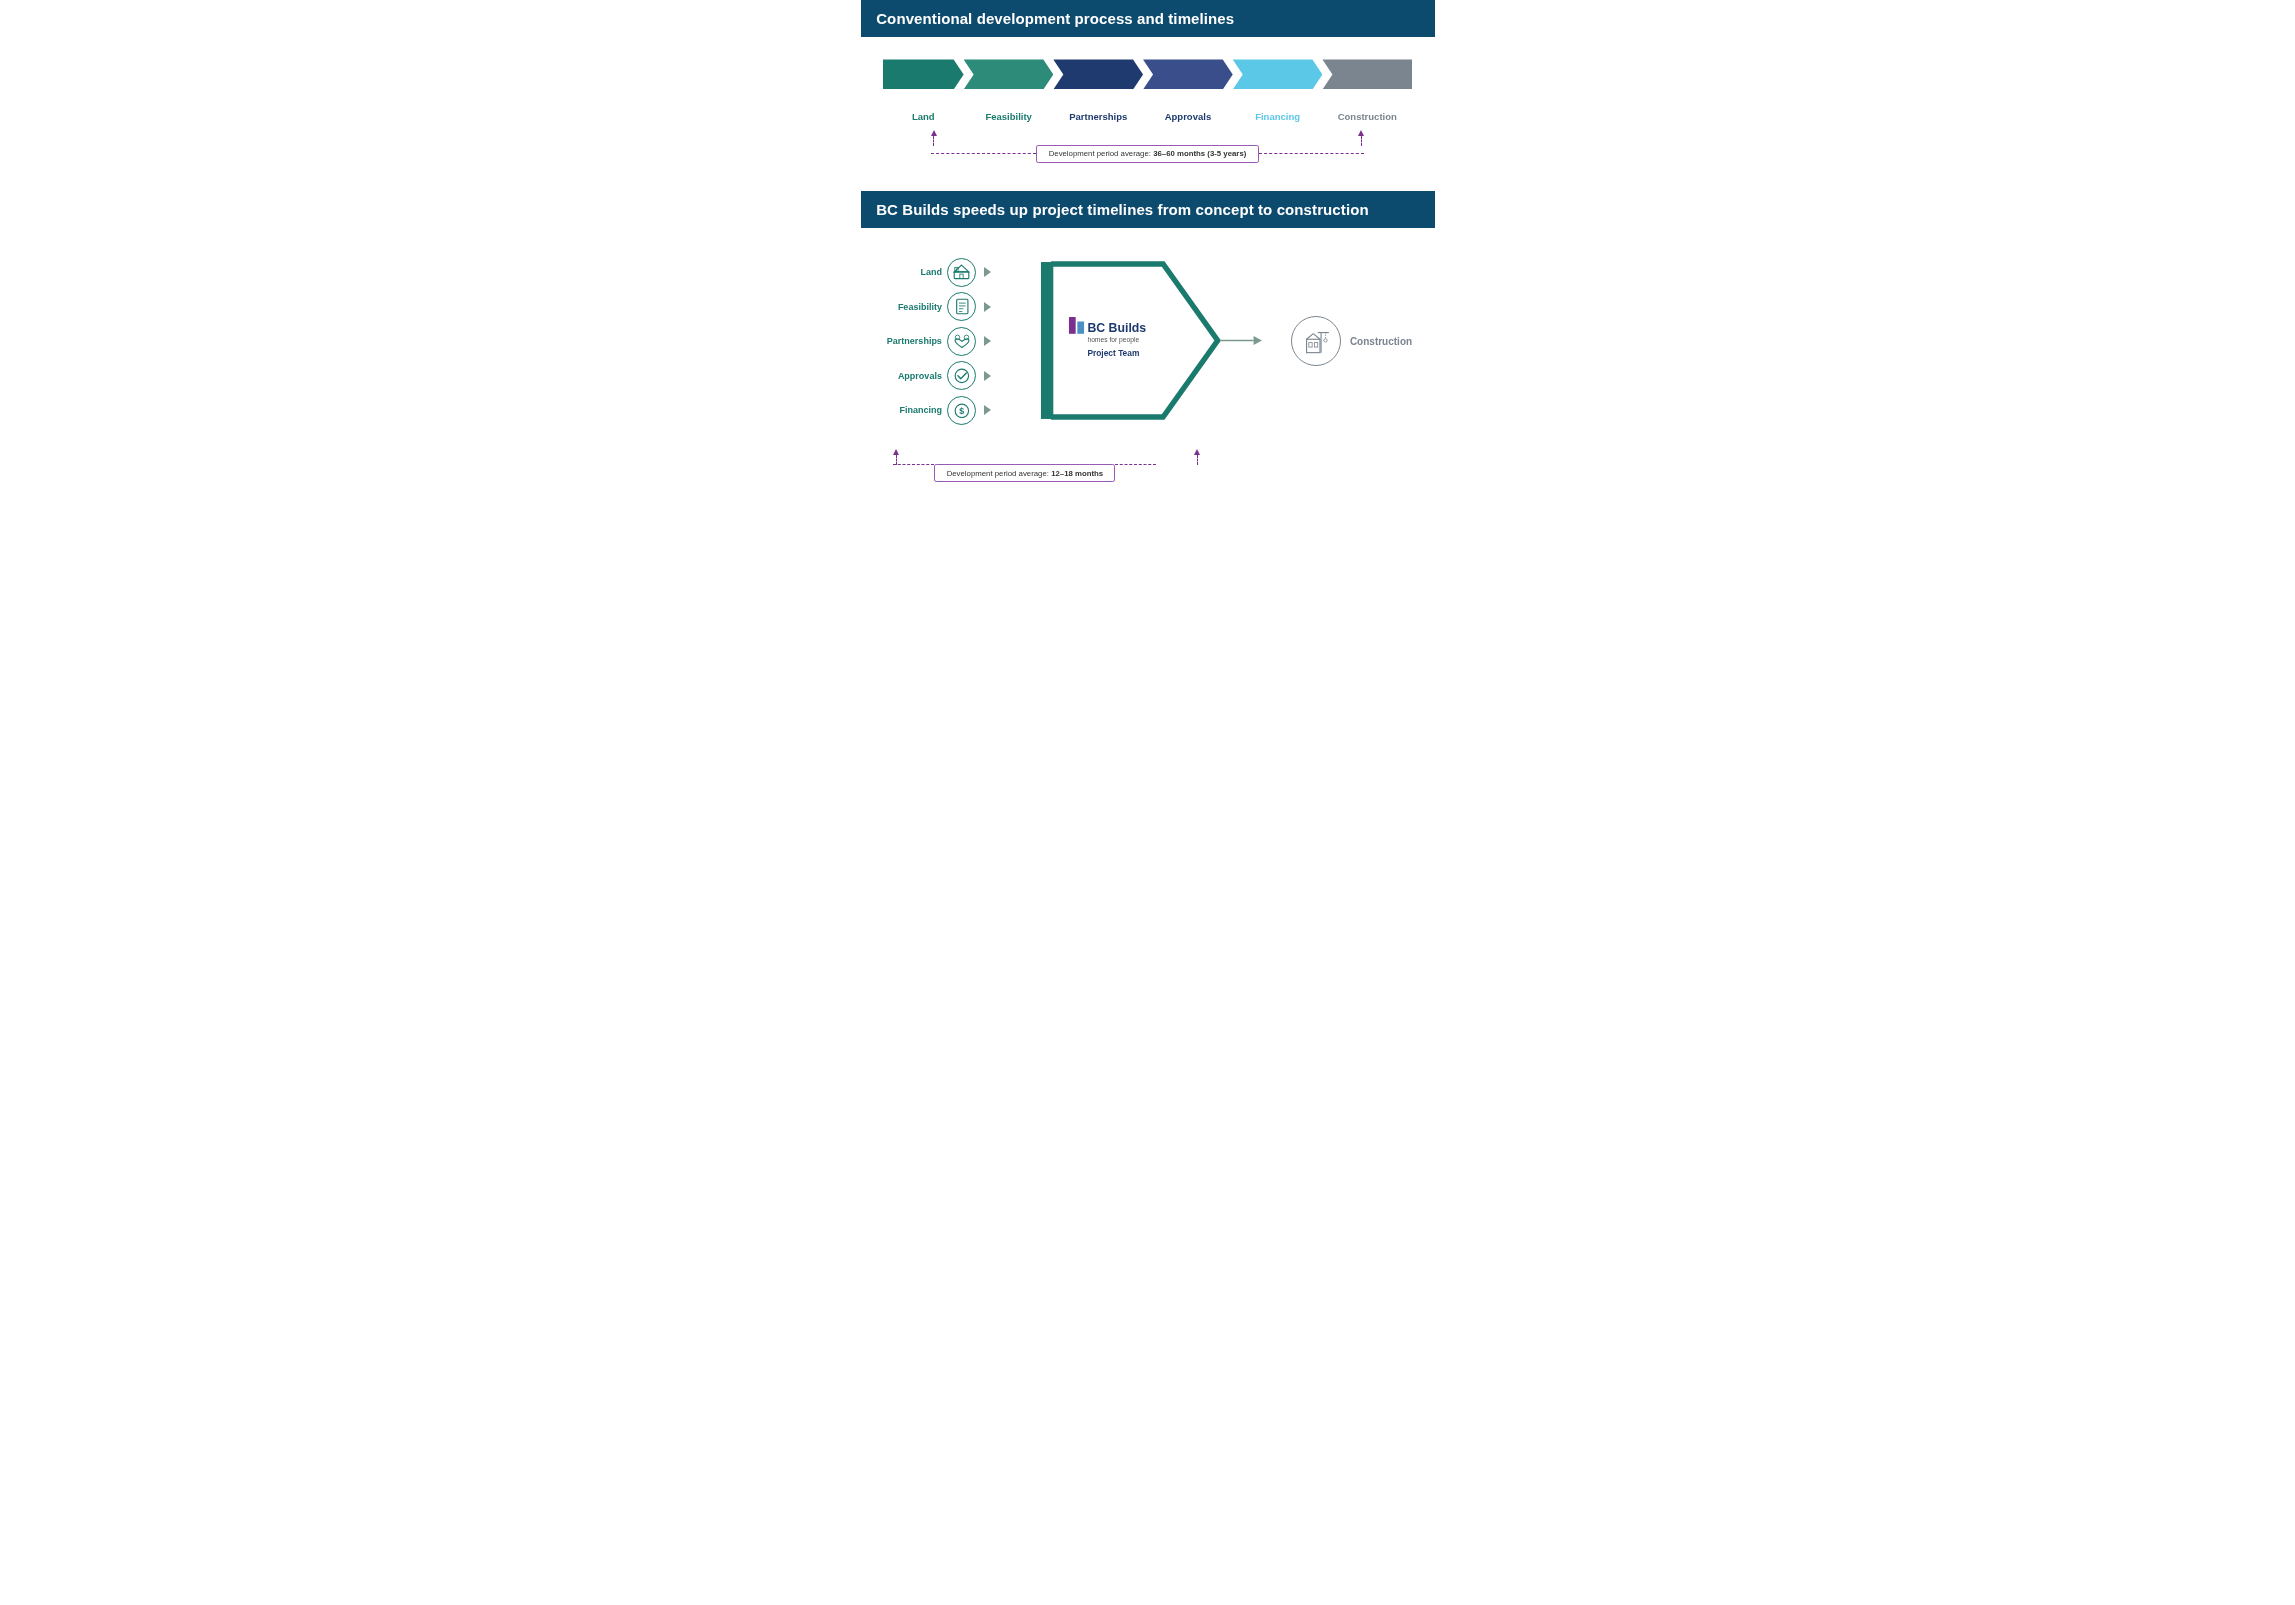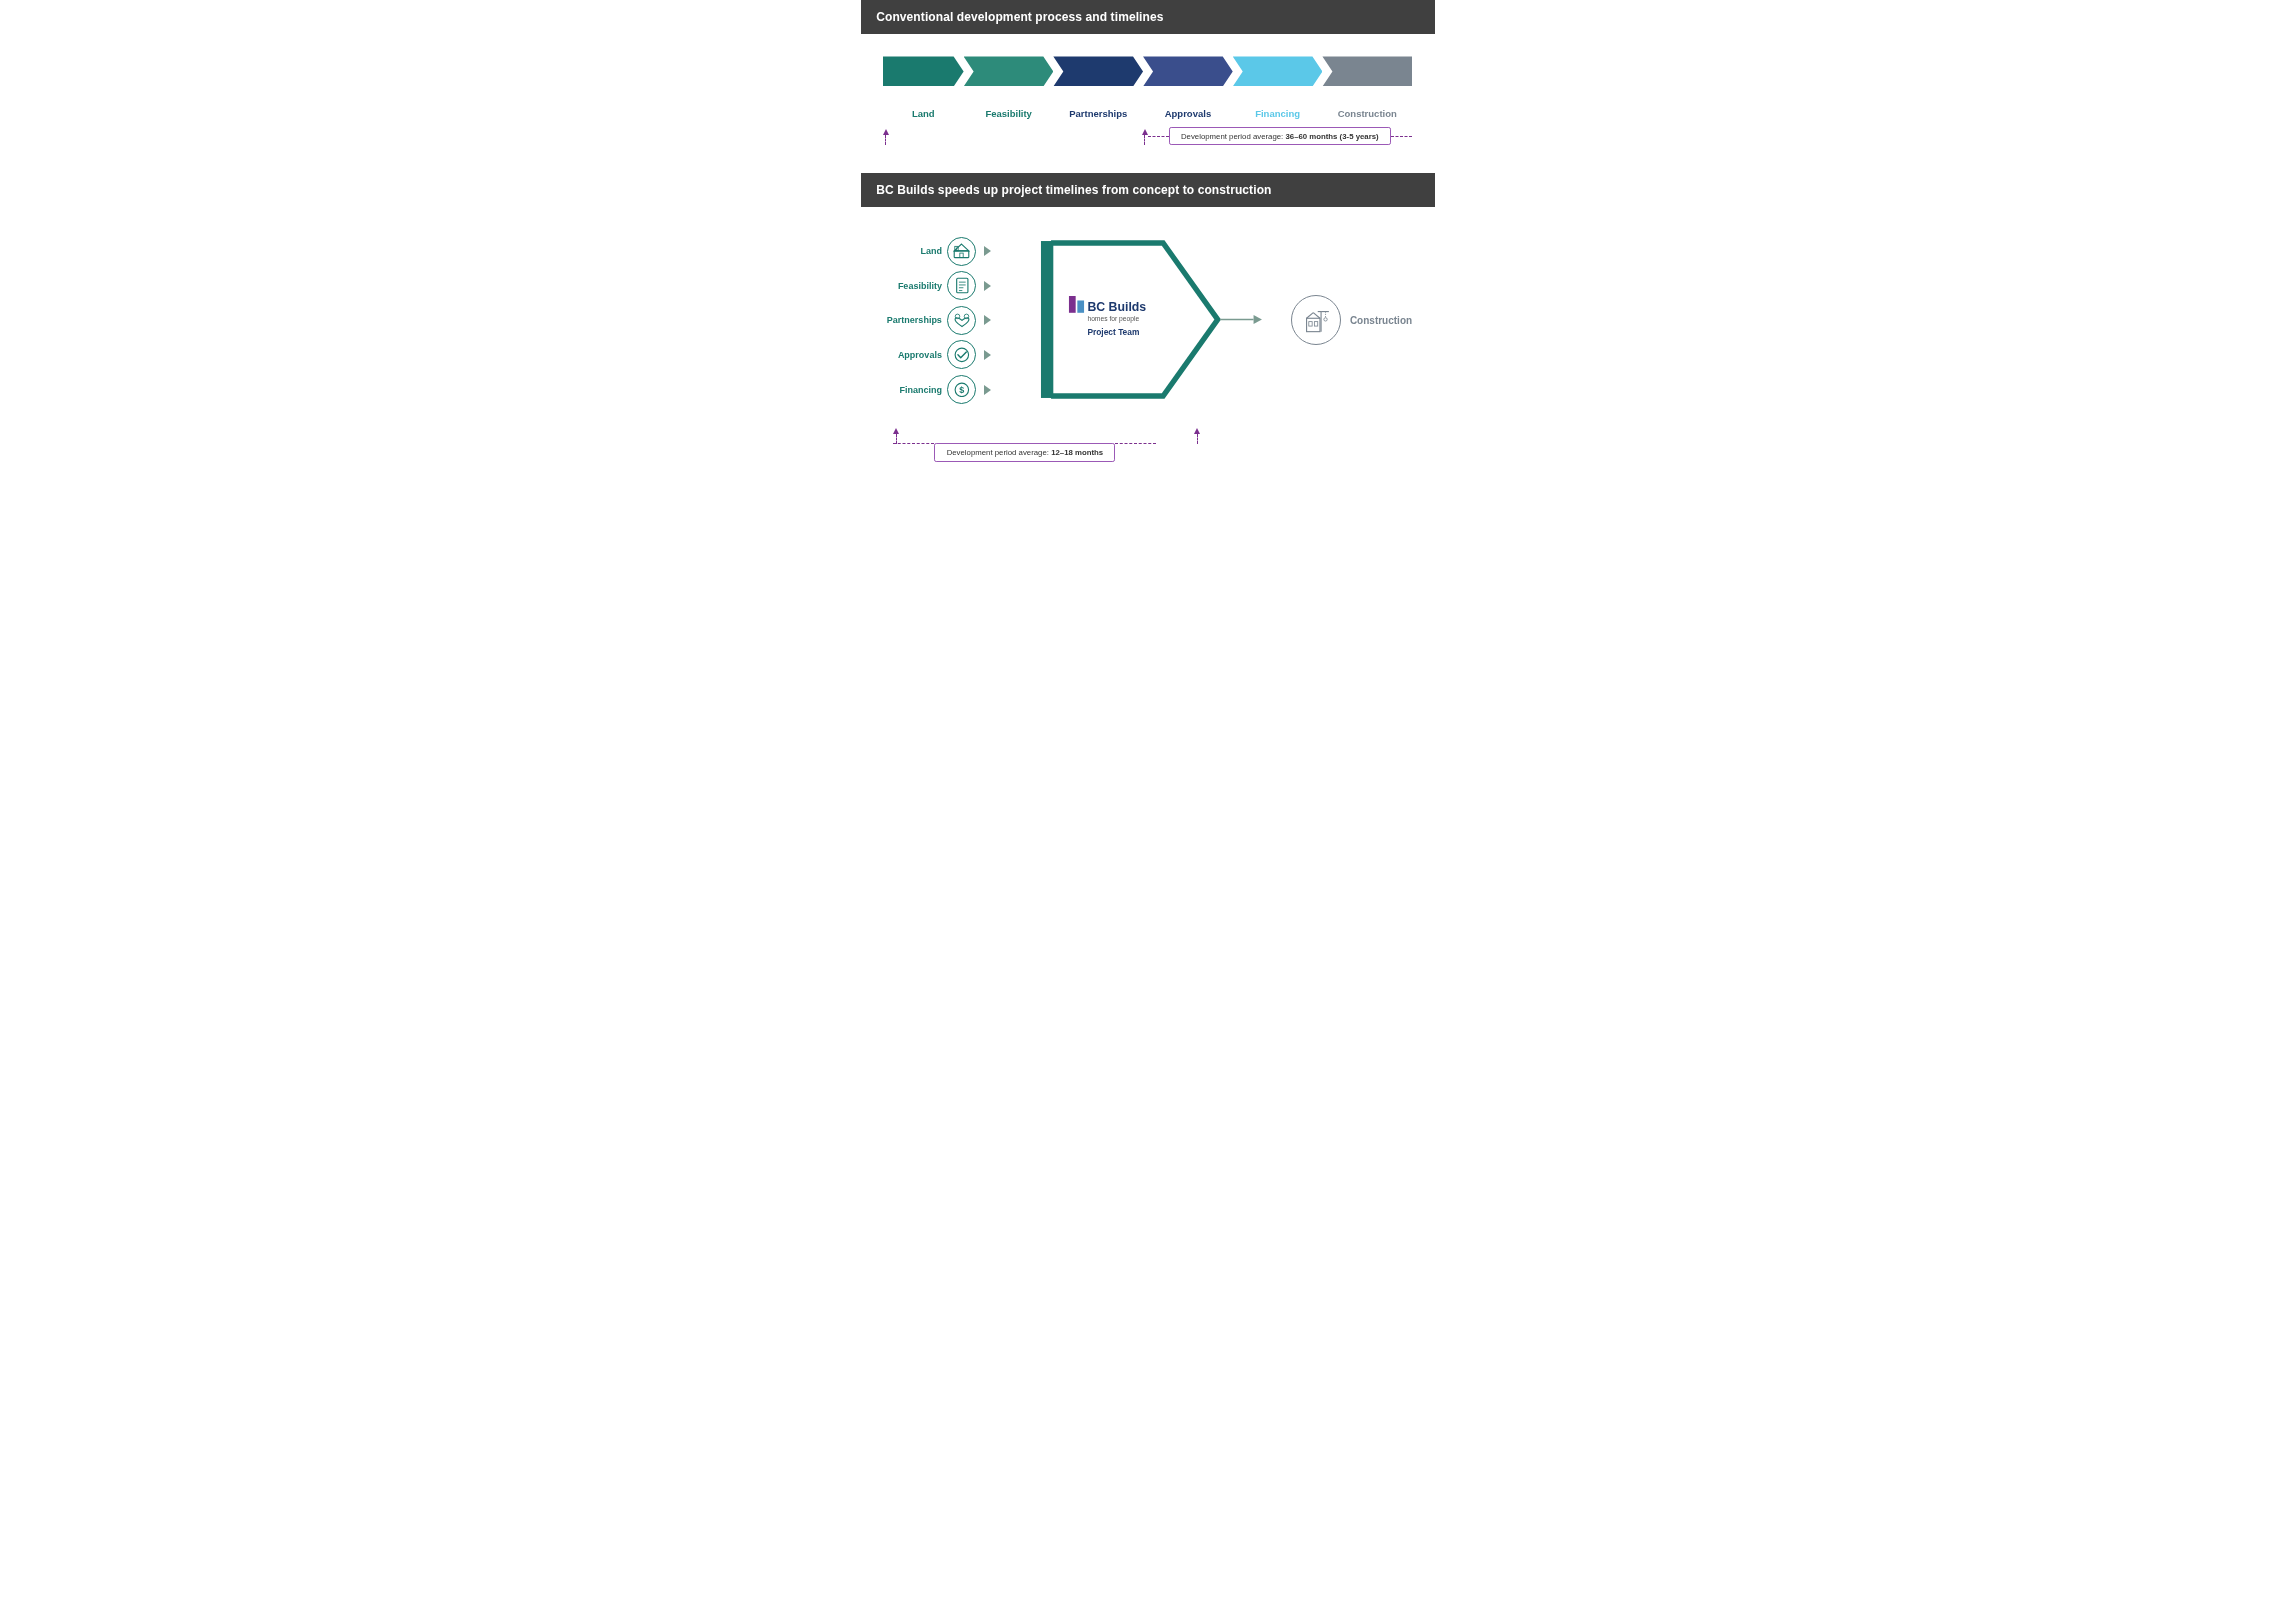--- a/index.html
+++ b/index.html
@@ -5,23 +5,23 @@
     * { box-sizing: border-box; margin: 0; padding: 0; }
     body {
       font-family: 'Arial', sans-serif;
       background: #fff;
       width: 574px;
       margin: 0 auto;
     }
 
     
     .section-header {
-      background: #404040;
+      background: #0c4a6e;
       color: #fff;
-      font-size: 12px;
+      font-size: 15px;
       font-weight: 900;
       padding: 10px 15.7px;
       letter-spacing: 0.1px;
     }
 
     
     .top-section {
       background: #fff;
       padding: 22.4px 22.4px 28px 22.4px;
     }
@@ -69,21 +69,21 @@
       font-weight: 700;
       color: #1A7A6E;
       padding: 3.4px 1.1px;
     }
     .chevron-label.dark { color: #1E3A6E; }
     .chevron-label.light { color: #5BC8E8; }
     .chevron-label.gray { color: #7A8590; }
 
     .dev-period-wrapper {
       display: flex;
-      flex-direction: row;
+      flex-direction: column;
       align-items: center;
       width: 100%;
     }
 
     .dev-period-arrows {
       display: flex;
       justify-content: space-between;
       width: 82%;
       margin-bottom: -1.1px;
     }

